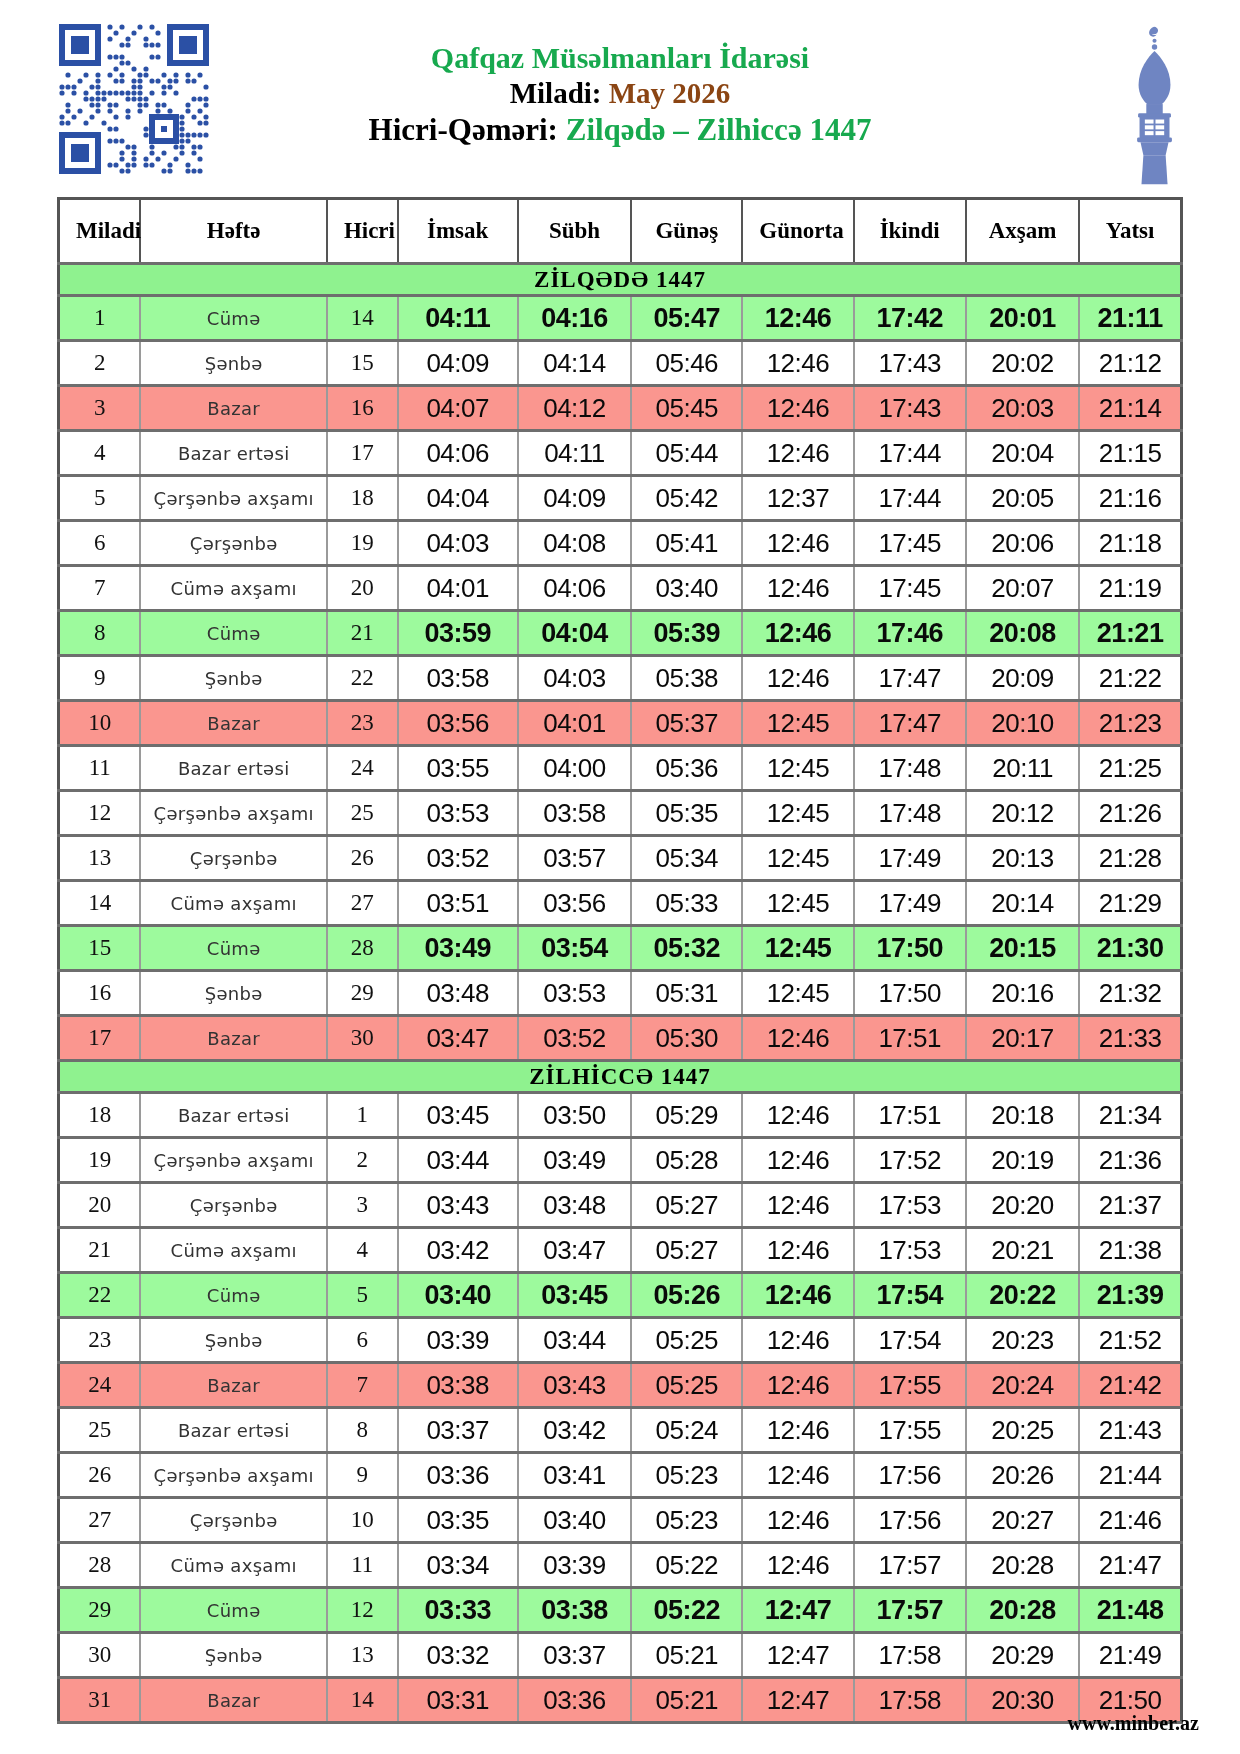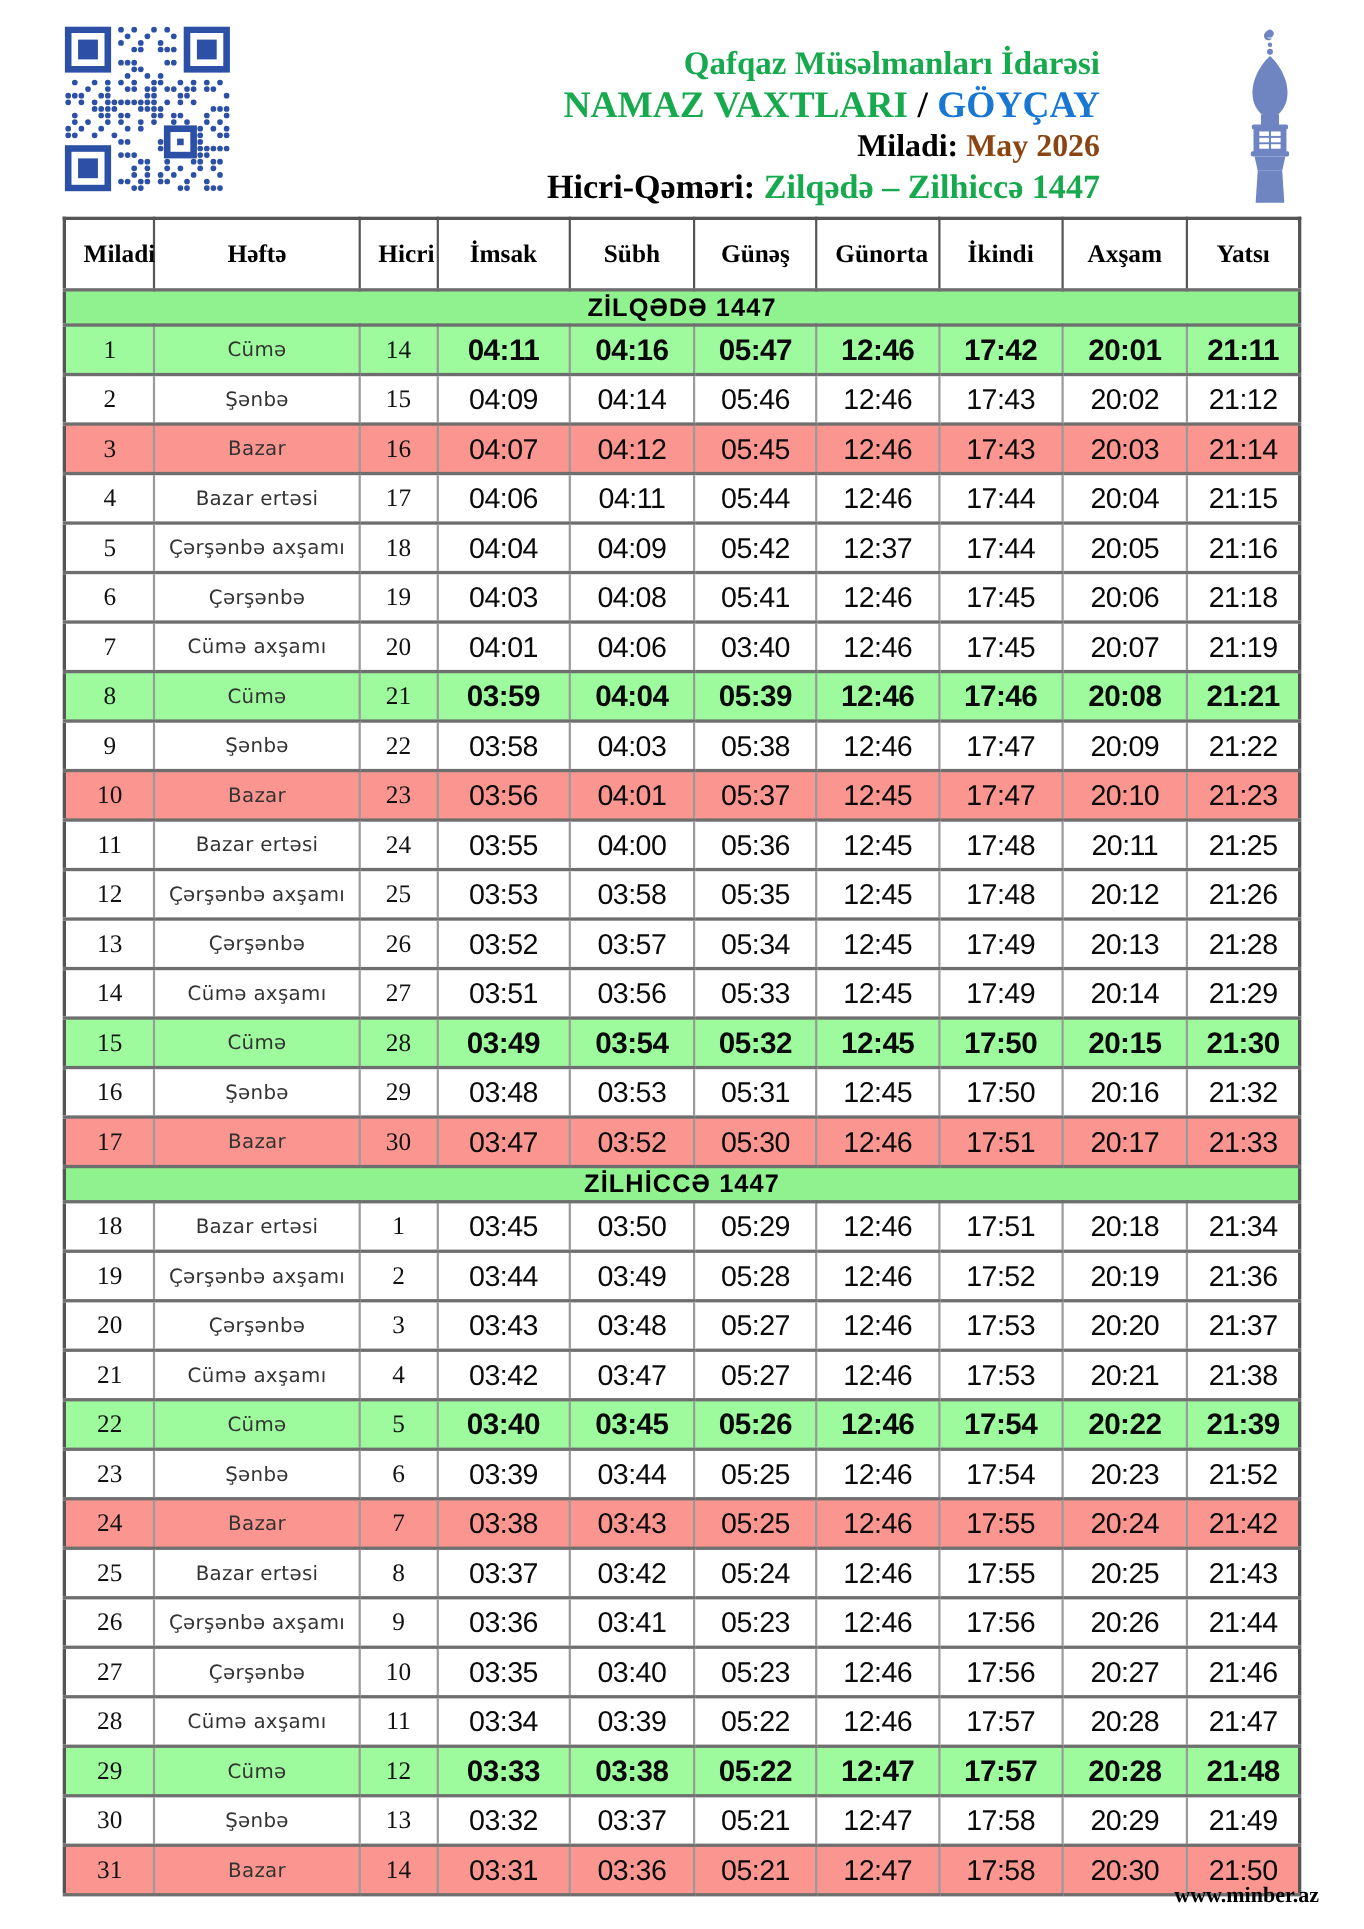--- a/index.html
+++ b/index.html
@@ -15,21 +15,21 @@
   html,body{margin:0;padding:0;background:#ffffff;}
   body{
     width:1240px;height:1754px;position:relative;
     font-family:"Liberation Serif", serif;color:#000;
     overflow:hidden;
   }
   .qr{position:absolute;left:58px;top:24px;width:152px;height:150px;}
   .minaret{position:absolute;left:1126px;top:24px;width:58px;height:163px;}
   .header-block{
     position:absolute;left:50%;top:40px;transform:translateX(-50%);
-    width:760px;text-align:right;white-space:nowrap;
+    width:760px;text-align:center;white-space:nowrap;
   }
   .hl1{font-size:30px;font-weight:bold;color:var(--green-text);line-height:36px;}
   .hl2{font-size:34px;font-weight:bold;line-height:40px;}
   .hl2 .grn{color:var(--green-text);}
   .hl2 .sep{color:#000;}
   .hl2 .blu{color:var(--blue-text);}
   .hl3{font-size:29px;font-weight:bold;line-height:35px;}
   .hl3 .val{color:var(--brown-text);}
   .hl4{font-size:31px;font-weight:bold;line-height:37px;}
   .hl4 .val{color:var(--green-text);}
@@ -44,21 +44,21 @@
     font-weight:bold;font-size:23px;height:30px;
     border:2px solid #555;padding:16px;
   }
   table.prayer td{
     text-align:center;vertical-align:middle;padding:0;
     border-left:2px solid #9a9a9a;border-right:2px solid #9a9a9a;
     border-top:3px solid #6e6e6e;border-bottom:3px solid #6e6e6e;
   }
   tr.band td{
     background:var(--band-green);
-    font-family:Liberation Sans, sans-serif;font-weight:bold;font-size:23px;
+    font-family:Liberation Serif, serif;font-weight:bold;font-size:23px;
     height:29px;letter-spacing:1px;
   }
   tr.row{height:45px;background:#fff;}
   tr.row.friday{background:var(--friday-green);}
   tr.row.sunday{background:var(--sunday-red);}
   td.c-miladi,td.c-hicri{
     font-family:"Liberation Serif",serif;font-size:23px;color:#111;
   }
   td.c-weekday{
     font-family:"DejaVu Sans",sans-serif;font-size:18px;color:#333;
@@ -278,25 +278,20 @@
     <rect x="30.5" y="96" width="9" height="4.2"></rect>
     <rect x="19.5" y="102" width="9" height="4.2"></rect>
     <rect x="30.5" y="102" width="9" height="4.2"></rect>
     <rect x="19.5" y="108" width="9" height="4.2"></rect>
     <rect x="30.5" y="108" width="9" height="4.2"></rect>
   </g>
 </svg>
 
 <div class="header-block">
   <div class="hl1">Qafqaz Müsəlmanları İdarəsi</div>
-  <div class="hl2">
-    <span class="grn">NAMAZ VAXTLARI</span>
-    <span class="sep">/</span>
-    <span class="blu">GÖYÇAY</span>
-  </div>
   <div class="hl3">
     <span>Miladi:</span>
     <span class="val">May 2026</span>
   </div>
   <div class="hl4">
     <span>Hicri-Qəməri:</span>
     <span class="val">Zilqədə – Zilhiccə 1447</span>
   </div>
 </div>
 

